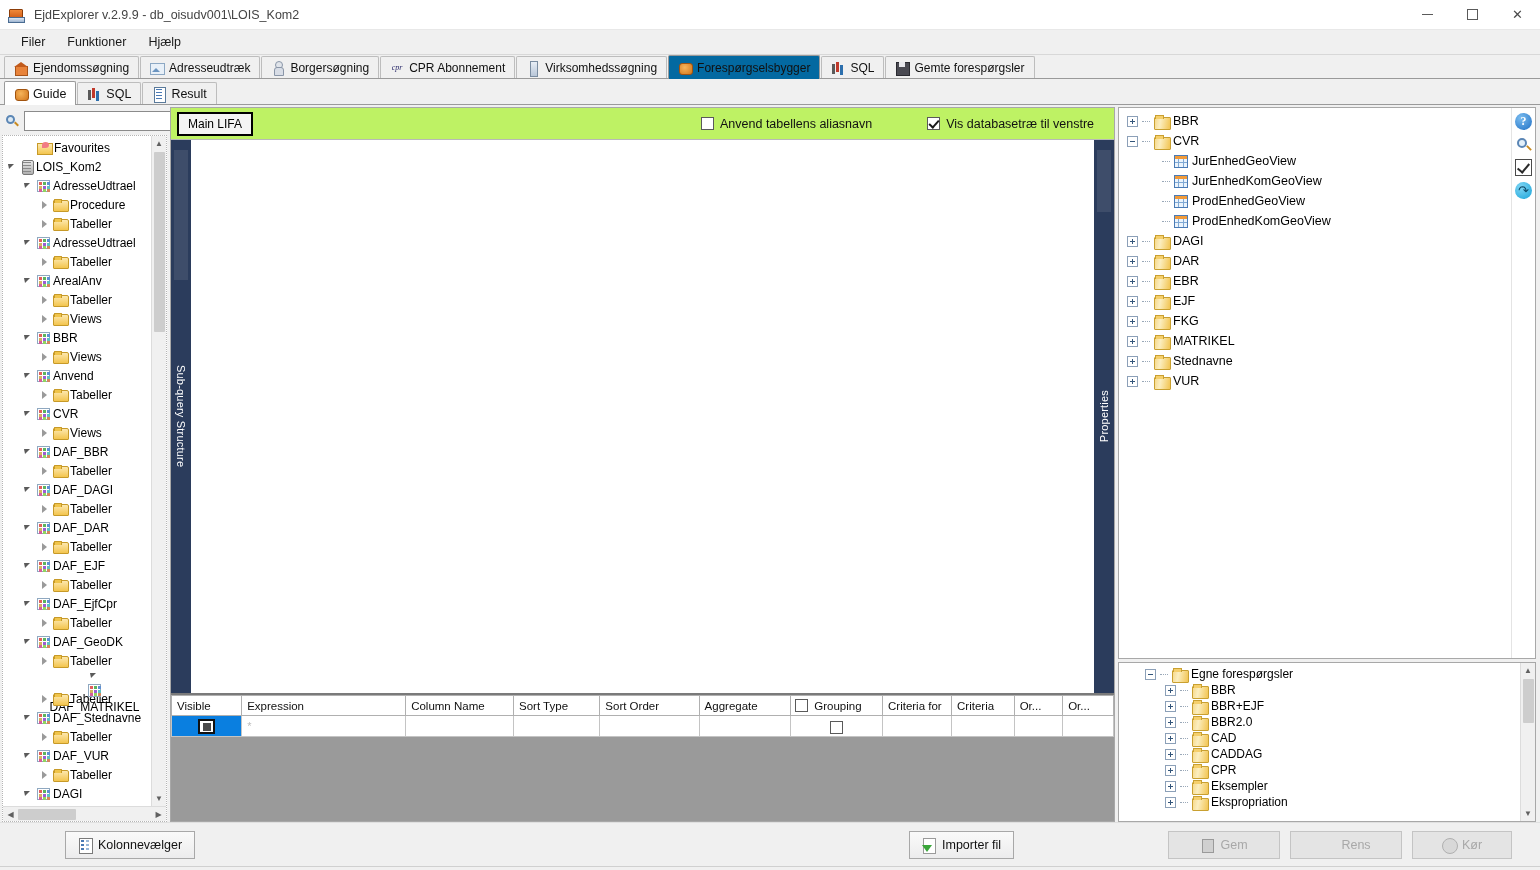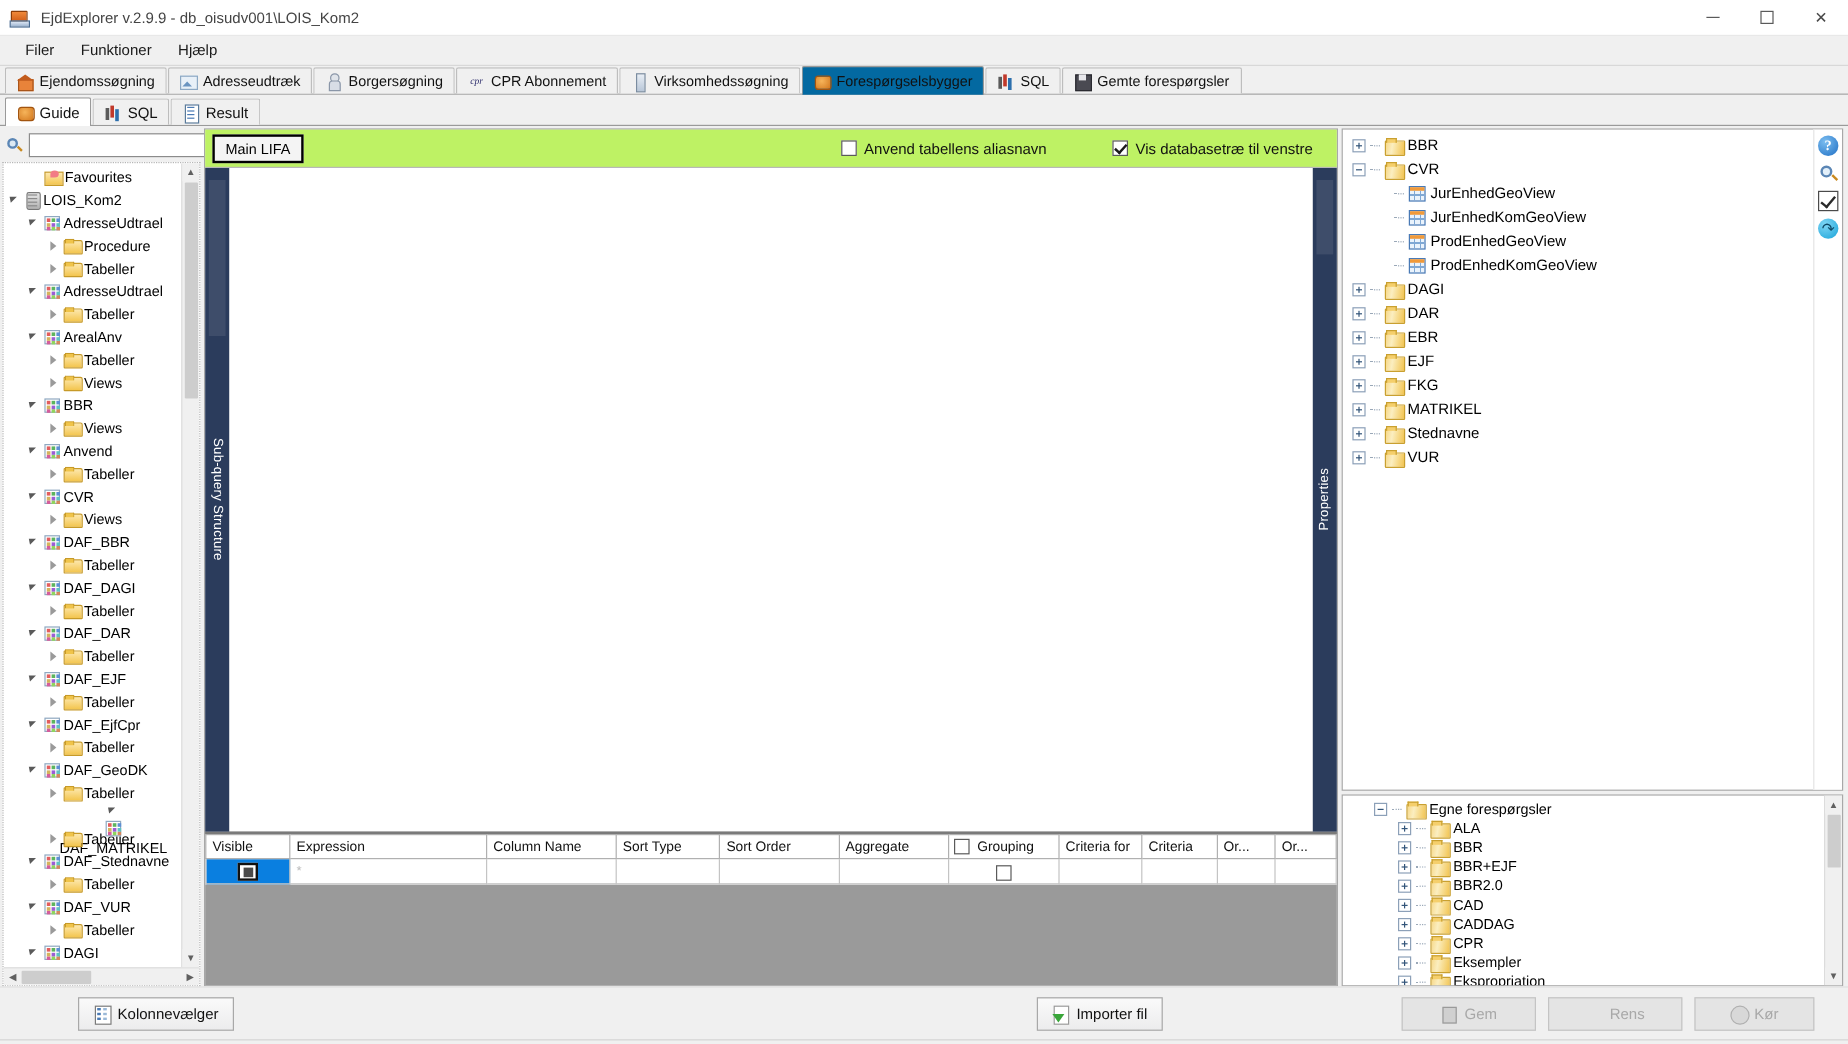--- a/index.html
+++ b/index.html
@@ -378,21 +378,21 @@
     display: flex; align-items: center; position: relative;
     border-top: 1px solid #e0e0e0;
   }
   .btn {
     border: 1px solid #a8a8a8; background: linear-gradient(#fafafa, #ececed);
     display: flex; align-items: center; gap: 6px; font-size: 12.5px;
     padding: 6px 12px; color: #111;
   }
   .btn.disabled { color: #a8a8a8; background: #e4e4e4; border-color: #c4c4c4; }
   .btn-kol { position: absolute; left: 65px; }
-  .btn-imp { position: absolute; left: 864px; }
+  .btn-imp { position: absolute; left: 909px; }
   .btn-gem { position: absolute; left: 1168px; width: 112px; justify-content: center; }
   .btn-rens { position: absolute; left: 1290px; width: 112px; justify-content: center; }
   .btn-kor { position: absolute; left: 1412px; width: 100px; justify-content: center; }
   .bico { width: 14px; height: 14px; flex: 0 0 14px; position: relative; }
   .bico-kol::before {
     content: ''; position: absolute; left: 1px; top: 0; width: 12px; height: 14px;
     background: #fff; border: 1px solid #7a7a7a;
   }
   .bico-kol::after {
     content: ''; position: absolute; left: 3px; top: 2px; width: 3px; height: 2px;
@@ -952,26 +952,20 @@
             <div class="rb-node" style="padding-left: 4px;">
               <span class="pm"></span>
               <span class="dots"></span>
               <span class="ico-folder2"></span>
               <span>Egne forespørgsler</span>
             </div>
             <div class="rb-node" style="padding-left: 24px;">
               <span class="pm plus"></span>
               <span class="dots"></span>
               <span class="ico-folder2"></span>
-              <span>ALA</span>
-            </div>
-            <div class="rb-node" style="padding-left: 24px;">
-              <span class="pm plus"></span>
-              <span class="dots"></span>
-              <span class="ico-folder2"></span>
               <span>BBR</span>
             </div>
             <div class="rb-node" style="padding-left: 24px;">
               <span class="pm plus"></span>
               <span class="dots"></span>
               <span class="ico-folder2"></span>
               <span>BBR+EJF</span>
             </div>
             <div class="rb-node" style="padding-left: 24px;">
               <span class="pm plus"></span>

